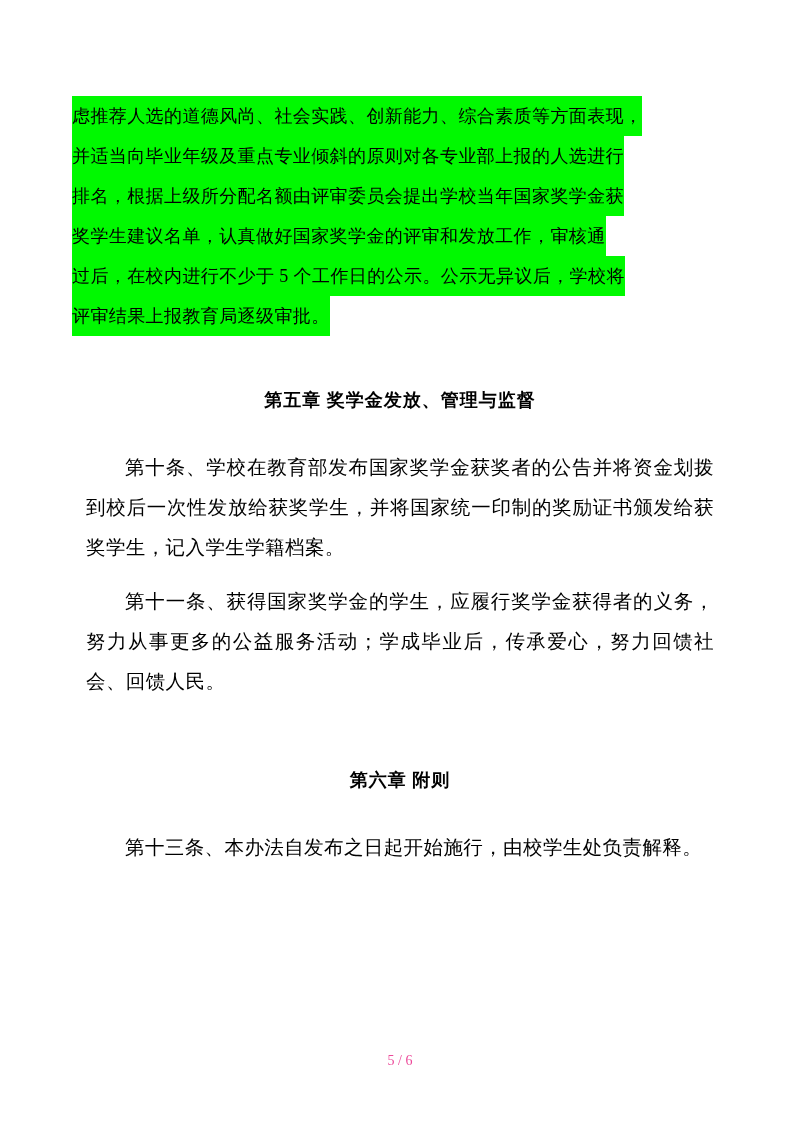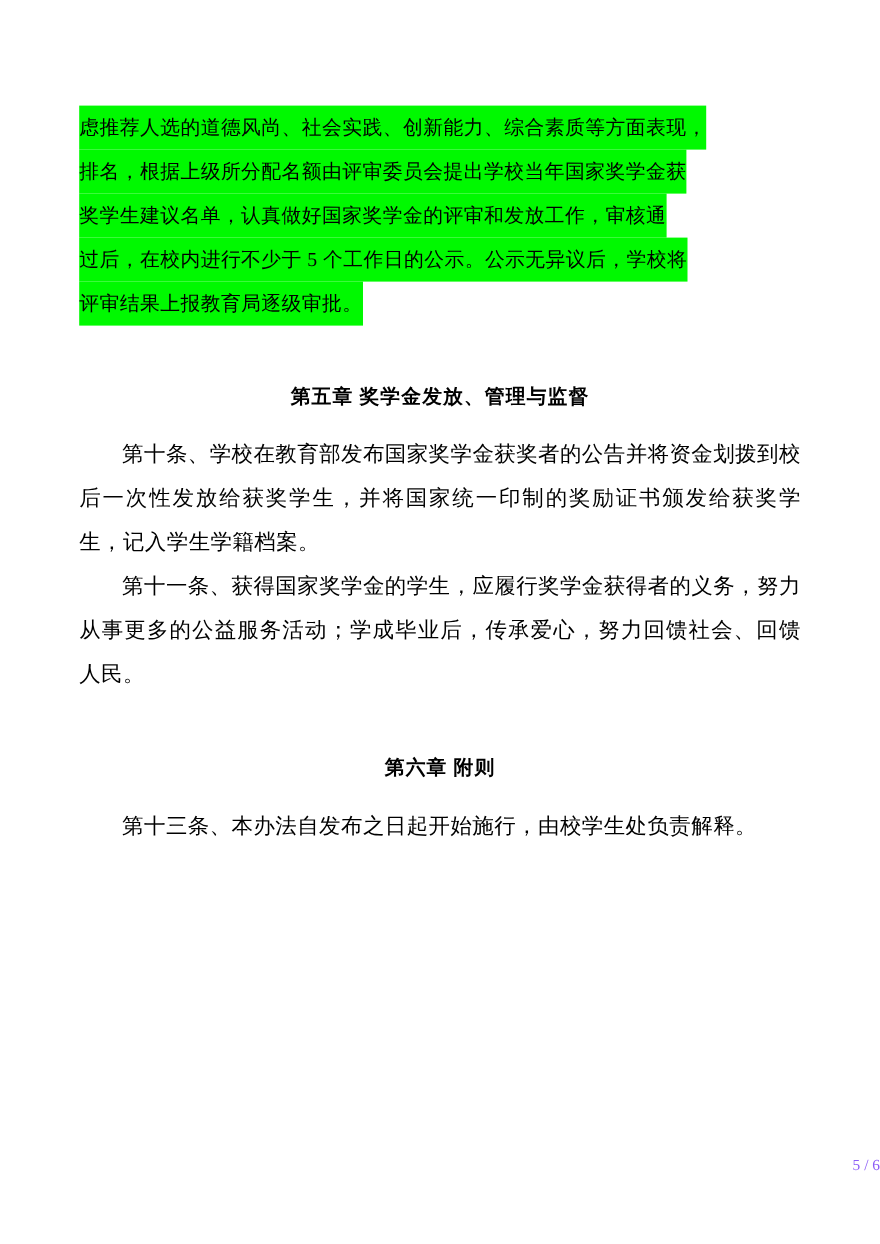--- a/index.html
+++ b/index.html
@@ -20,21 +20,21 @@
     height: 1131px;
     box-sizing: border-box;
     padding: 96px 72px 40px 72px;
     position: relative;
   }
   .para {
     font-size: 19.5px;
     line-height: 40px;
     text-align: justify;
     text-justify: inter-ideograph;
-    margin: 0;
+    margin: 14px;
     letter-spacing: 0.4px;
     font-family: Liberation Serif, serif;
   }
   .highlight-block {
     margin: 0 0 0 0;
   }
   .hl-line {
     background: #00f900;
     display: block;
     white-space: pre;
@@ -54,33 +54,34 @@
   .spacer-lg { height: 44px; }
   .spacer-sm { height: 14px; }
   .indent {
     text-indent: 39px;
   }
   .footer {
     position: absolute;
     left: 0;
     right: 0;
     bottom: 62px;
-    text-align: right;
+    text-align: center;
     font-size: 14px;
-    color: #8b5cf6;
+    color: #ec4899;
     font-family: "Liberation Serif", serif;
   }
 </style>
 </head>
 <body>
 
 <div class="page">
 
   <div class="highlight-block">
     <span class="hl-line">虑推荐人选的道德风尚、社会实践、创新能力、综合素质等方面表现，</span>
+    <span class="hl-line">并适当向毕业年级及重点专业倾斜的原则对各专业部上报的人选进行</span>
     <span class="hl-line">排名，根据上级所分配名额由评审委员会提出学校当年国家奖学金获</span>
     <span class="hl-line">奖学生建议名单，认真做好国家奖学金的评审和发放工作，审核通</span>
     <span class="hl-line">过后，在校内进行不少于 5 个工作日的公示。公示无异议后，学校将</span>
     <span class="hl-line">评审结果上报教育局逐级审批。</span>
   </div>
 
   <div class="spacer-lg"></div>
 
   <p class="chapter-title">第五章  奖学金发放、管理与监督</p>
 

